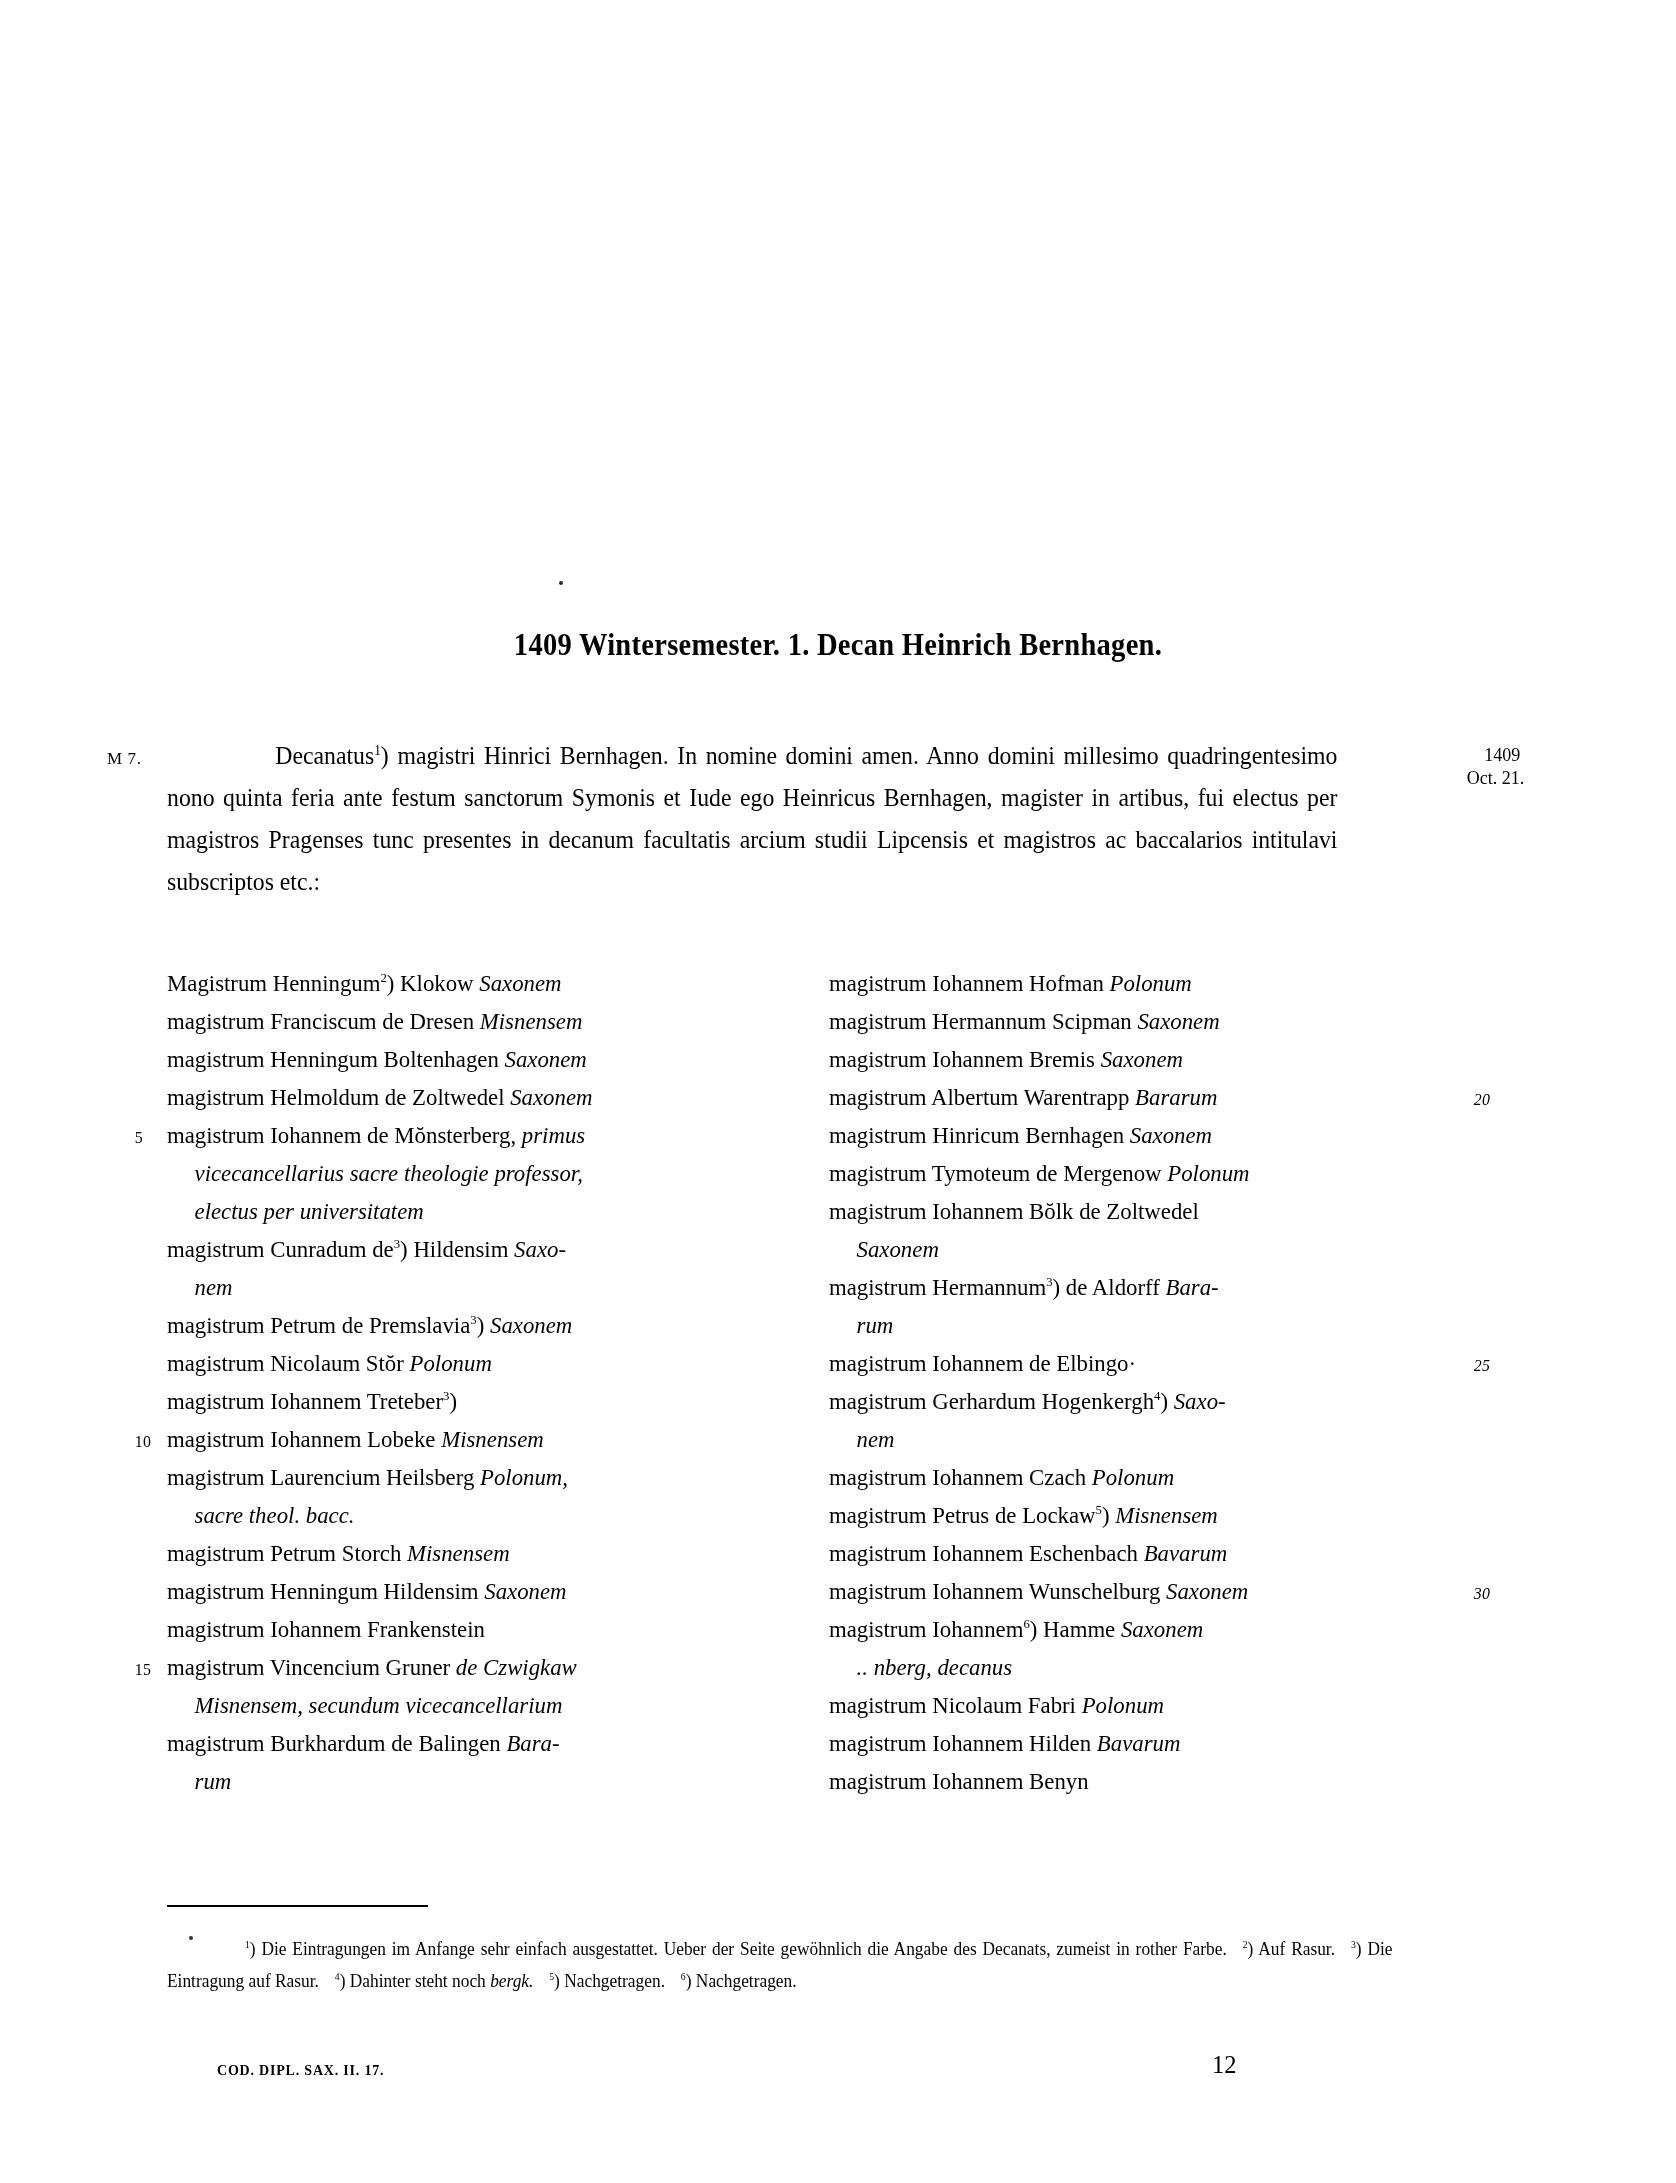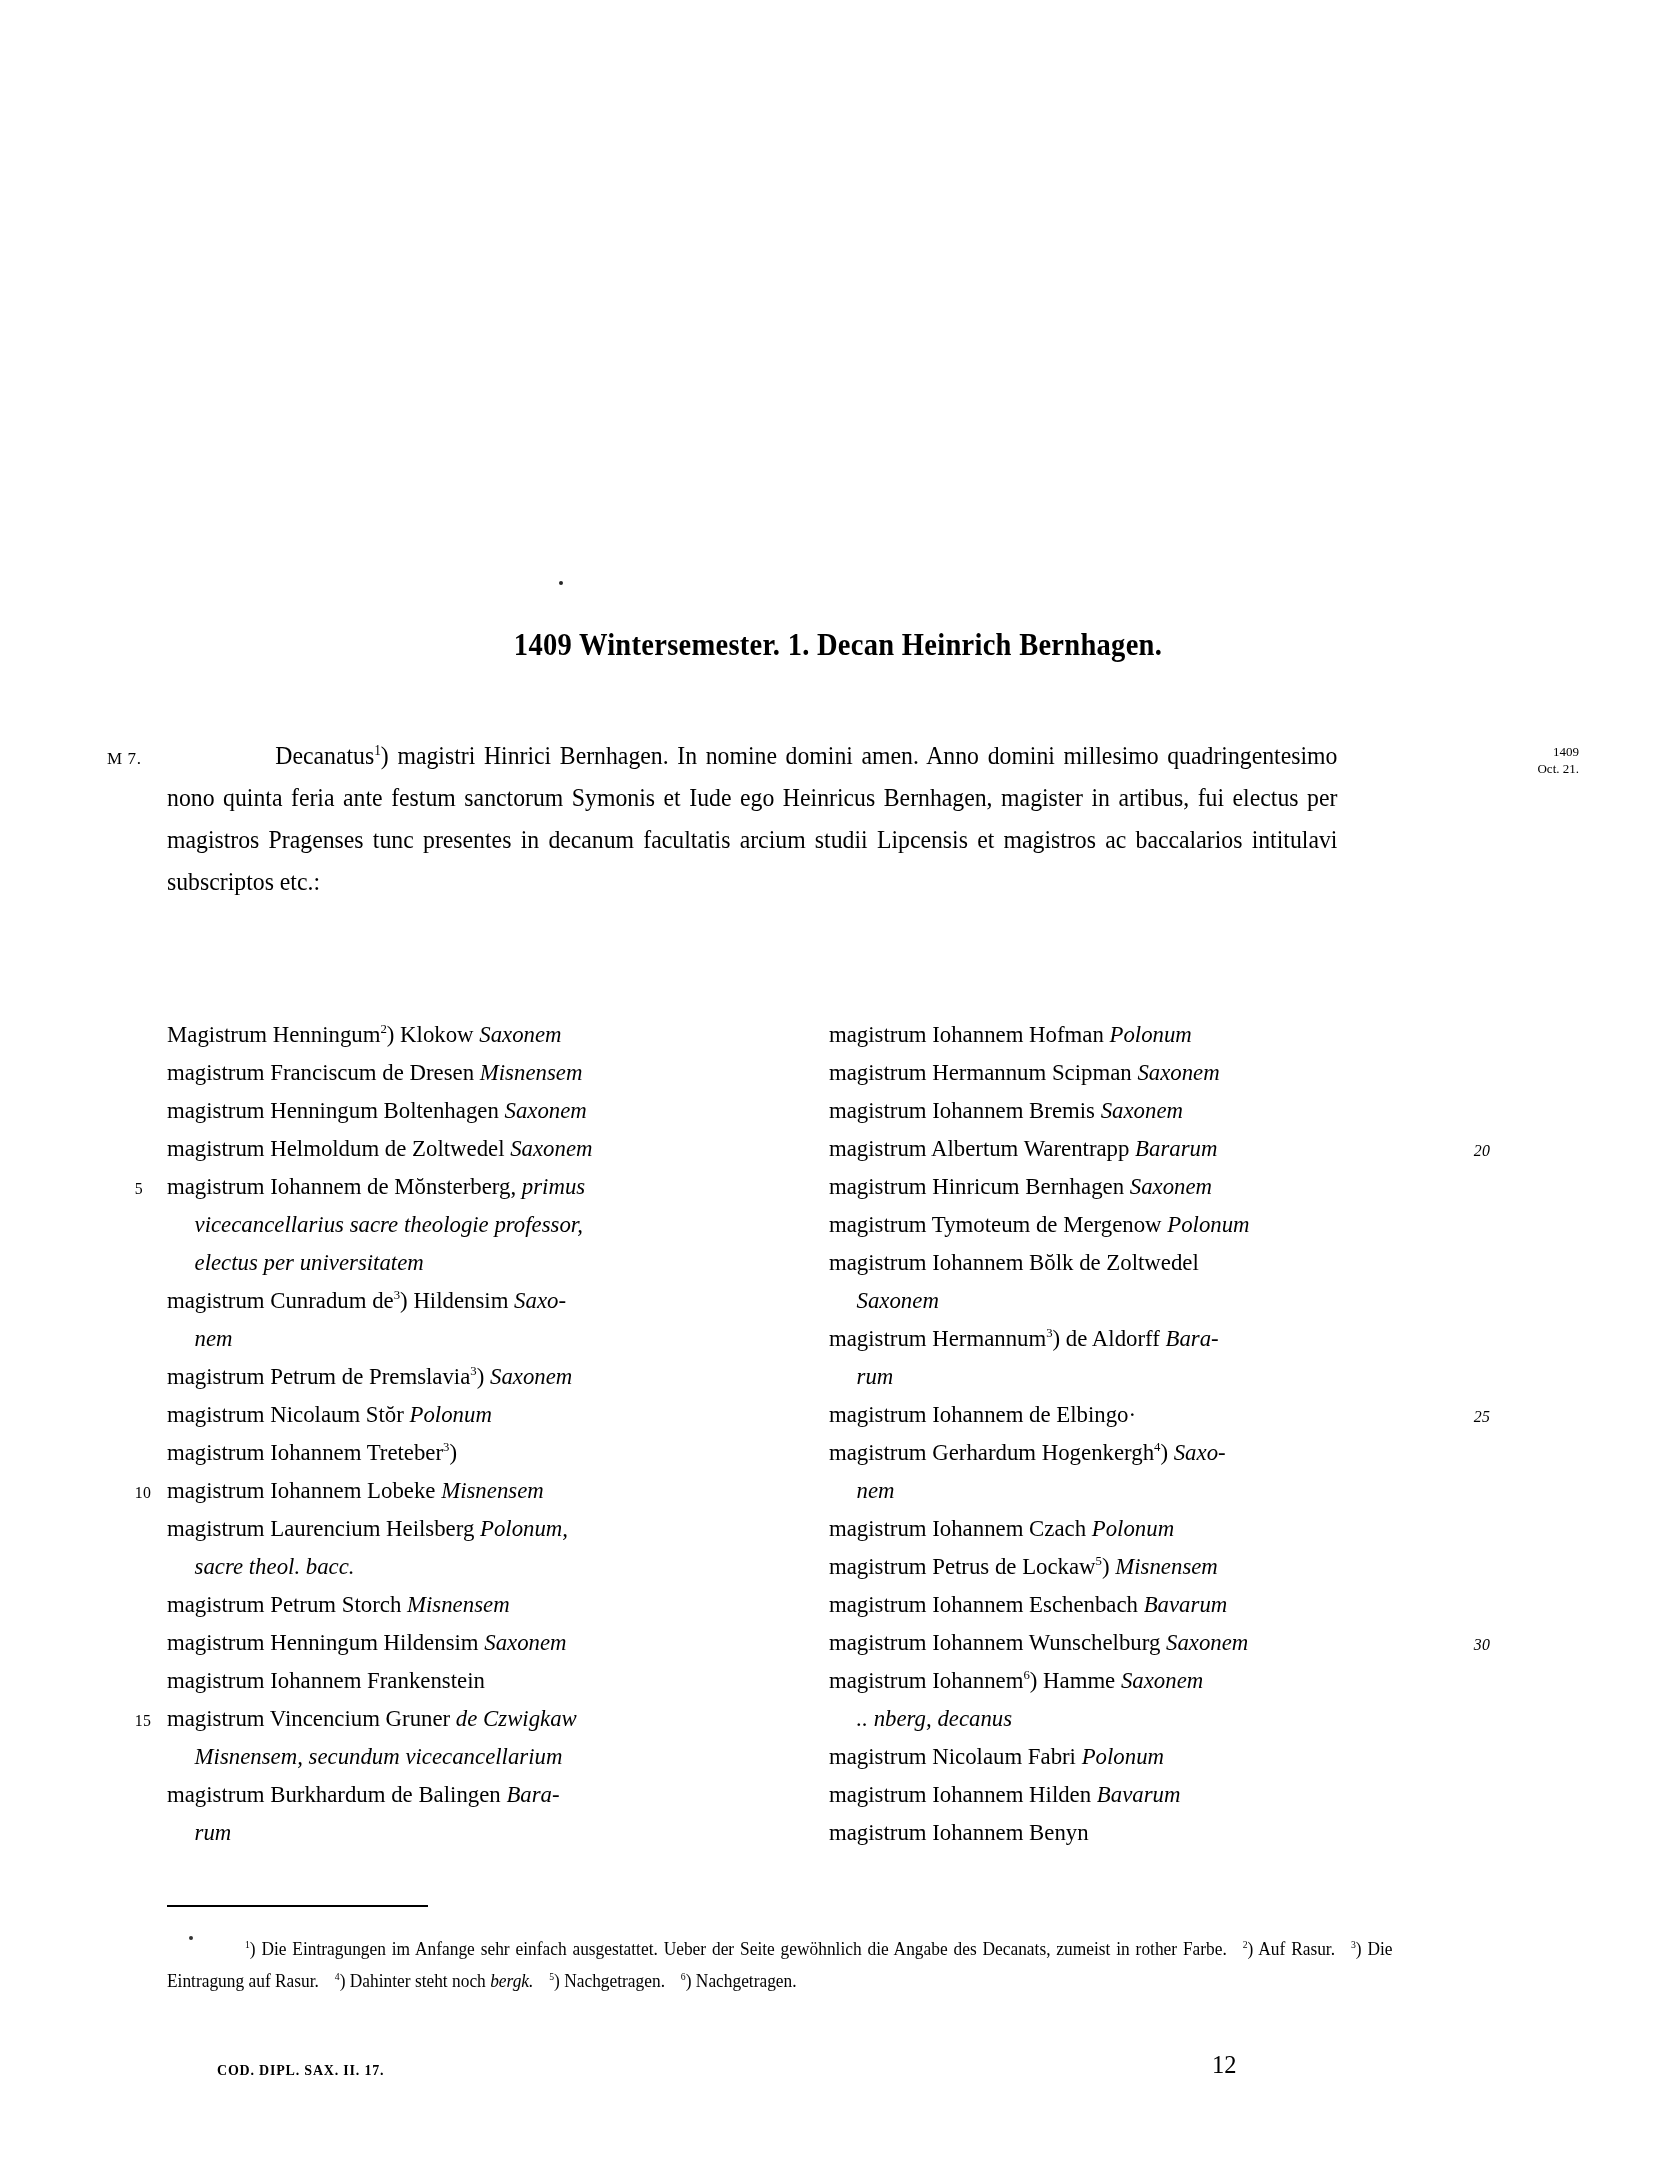--- a/index.html
+++ b/index.html
@@ -44,23 +44,23 @@
     font-variant: small-caps;
     letter-spacing: 0.6px;
   }
 
   
   .margin-date {
     position: absolute;
     top: 744px;
     left: 1412px;
     width: 167px;
-    font-size: 13px;
+    font-size: 18px;
     line-height: 1.28;
-    text-align: right;
+    text-align: center;
   }
   .margin-date .year { display: block; padding-left: 13.3px; }
   .margin-date .day  { display: block; font-family: Liberation Serif, serif; }
 
   
   .intro {
     position: absolute;
     top: 735px;
     left: 167px;
     width: 1232px;
@@ -75,21 +75,21 @@
 
   sup.fn {
     font-size: 0.56em;
     vertical-align: super;
     line-height: 0;
   }
 
   
   .columns {
     position: absolute;
-    top: 1015px;
+    top: 964px;
     left: 0;
     width: 1500px;
     height: 867px;
   }
   .col {
     position: absolute;
     top: 0;
     font-size: 24px;
     line-height: 38px;
     transform: scaleX(0.95);

